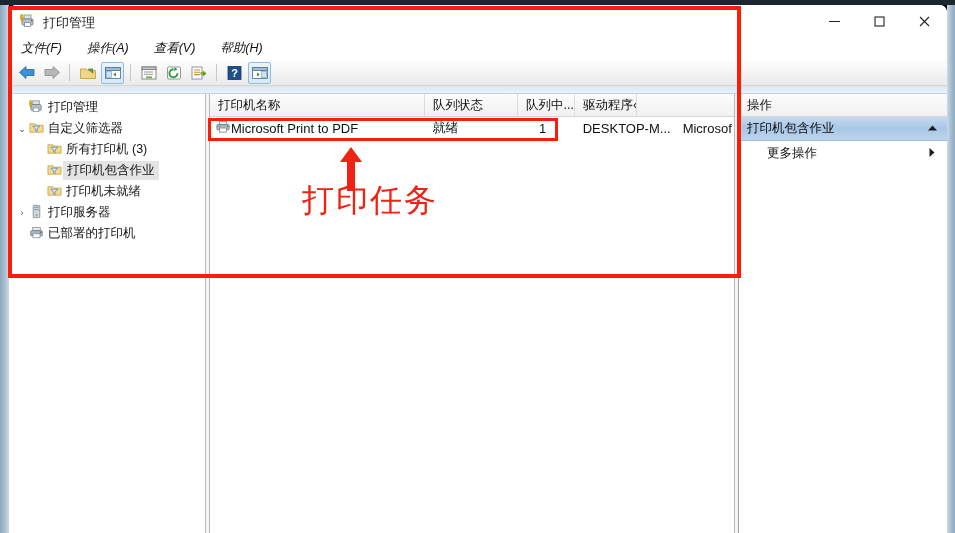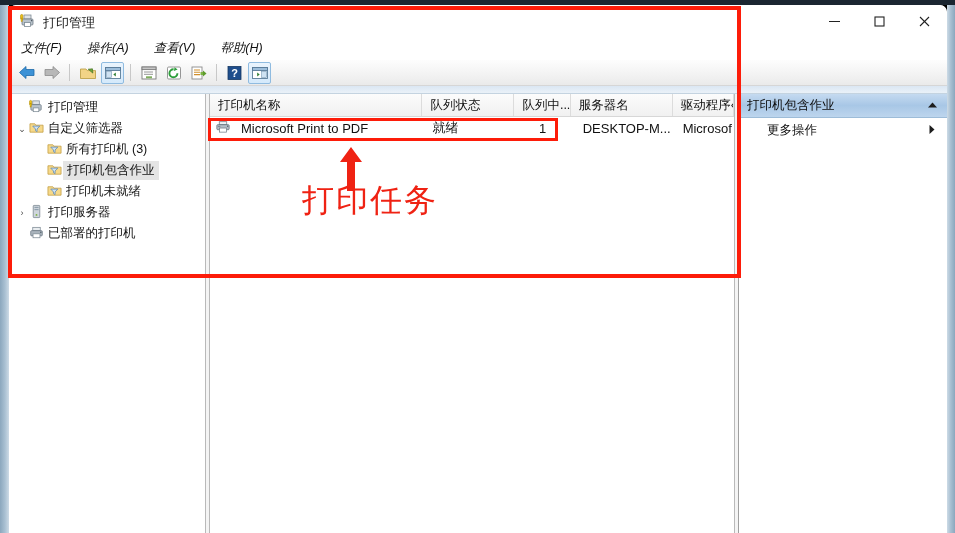--- a/index.html
+++ b/index.html
@@ -166,21 +166,21 @@
     border-right: 1px solid #dcdcdc;
     overflow: hidden; white-space: nowrap;
   }
   .lrow {
     display: flex;
     height: 22px;
     align-items: center;
     font-size: 13px; color: #111;
   }
   .lc { padding-left: 8px; overflow: hidden; white-space: nowrap; }
-  .lc.pname { display: flex; align-items: center; gap: 10px; padding-left: 5px; }
+  .lc.pname { display: flex; align-items: center; gap: 0; padding-left: 5px; }
   .lc.num { text-align: center; padding-left: 0; }
 
   
   .ap-head {
     height: 23px;
     background: linear-gradient(to bottom,#fcfcfc,#f1f1f1);
     border-bottom: 1px solid #d7d7d7;
     font-size: 12.5px; color: #111;
     padding: 3px 0 0 8px;
   }
@@ -456,21 +456,20 @@
       </div>
 
       <div class="splitter"></div>
 
       <div class="list-pane">
 
         <div class="lheader">
           <div class="lh" style="width:215px">打印机名称</div>
           <div class="lh" style="width:93px">队列状态</div>
           <div class="lh" style="width:57px">队列中...</div>
-          <div class="lh" style="width:103px">服务器名</div>
           <div class="lh" style="width:62px">驱动程序‹</div>
         </div>
 
         <div class="lrow">
           <div class="lc pname" style="width:215px">
             <span class="ico">
               <svg width="16" height="14" viewBox="0 0 16 15">
                 <rect x="4" y="1.8" width="8" height="3.2" fill="#eef1f3" stroke="#6f7c86" stroke-width="0.8"></rect>
                 <rect x="1.4" y="5" width="13.2" height="5.4" rx="1" fill="#b4bec6" stroke="#62707a" stroke-width="0.8"></rect>
                 <rect x="4.2" y="8.6" width="7.6" height="4.4" fill="#fff" stroke="#6f7c86" stroke-width="0.8"></rect>
@@ -484,20 +483,21 @@
           <div class="lc num" style="width:57px">1</div>
           <div class="lc" style="width:103px;padding-left:12px">DESKTOP-M...</div>
           <div class="lc" style="width:62px;padding-left:10px">Microsof</div>
         </div>
 
       </div>
 
       <div class="action-splitter"></div>
 
       <div class="action-pane">
+        <div class="ap-head">操作</div>
         <div class="ap-group">
           <span>打印机包含作业</span>
           <span class="caret-up">
             <svg width="11" height="8" viewBox="0 0 11 8">
                 <path d="M5.5 1.5 L10 6.5 L1 6.5 Z" fill="#1d1d1d"></path>
               </svg>
           </span>
         </div>
         <div class="ap-item">
           <span>更多操作</span>

